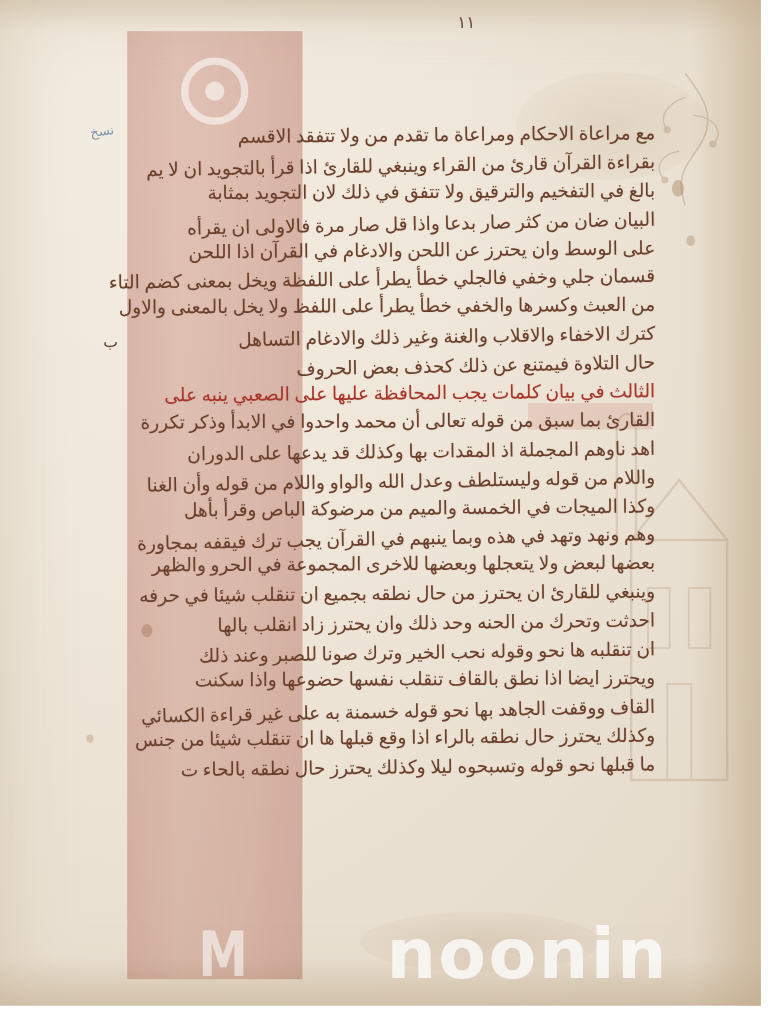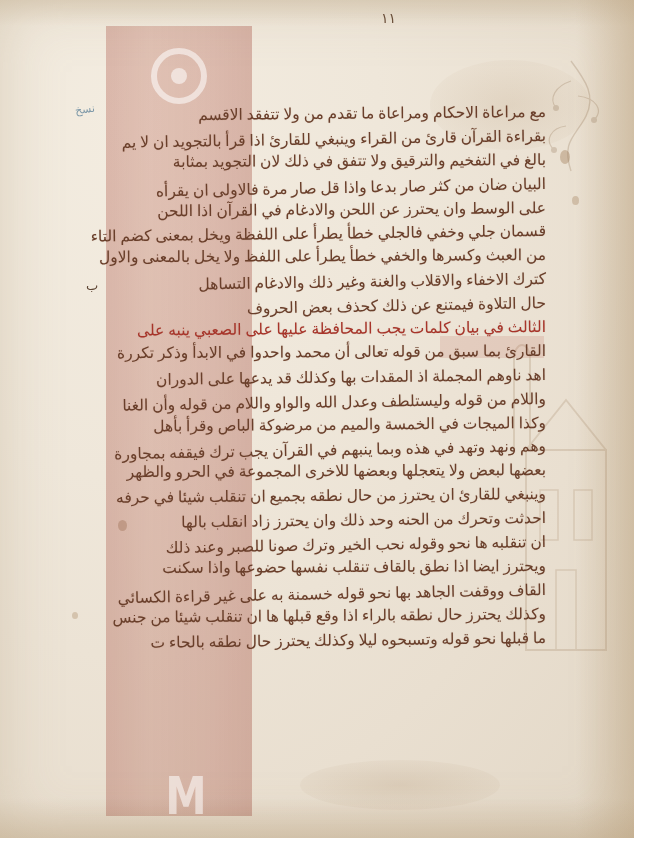--- a/index.html
+++ b/index.html
@@ -237,20 +237,21 @@
       <rect x="50" y="270" width="20" height="80" fill="none" stroke="#9a7a58" stroke-width="1.5"></rect>
       <path d="M8 60 L8 150" stroke="#9a7a58" stroke-width="2"></path>
       <path d="M8 60 C8 40, 24 40, 24 60" fill="none" stroke="#9a7a58" stroke-width="2"></path>
       <path d="M24 60 L24 150" stroke="#9a7a58" stroke-width="2"></path>
     </svg>
 
     <div class="pink-band"></div>
 
     <div class="wm-circle"></div>
     <div class="wm-mark">M</div>
+    <div class="wm-noon">noonin</div>
 
     <div class="folio-number">١١</div>
 
     <div class="margin-note">ب</div>
     <div class="margin-note-2">نسخ</div>
 
     <div class="headline-box"></div>
 
     <div class="text-block">
       <span class="line j0">مع مراعاة الاحكام ومراعاة ما تقدم من ولا تتفقد الاقسم</span>

